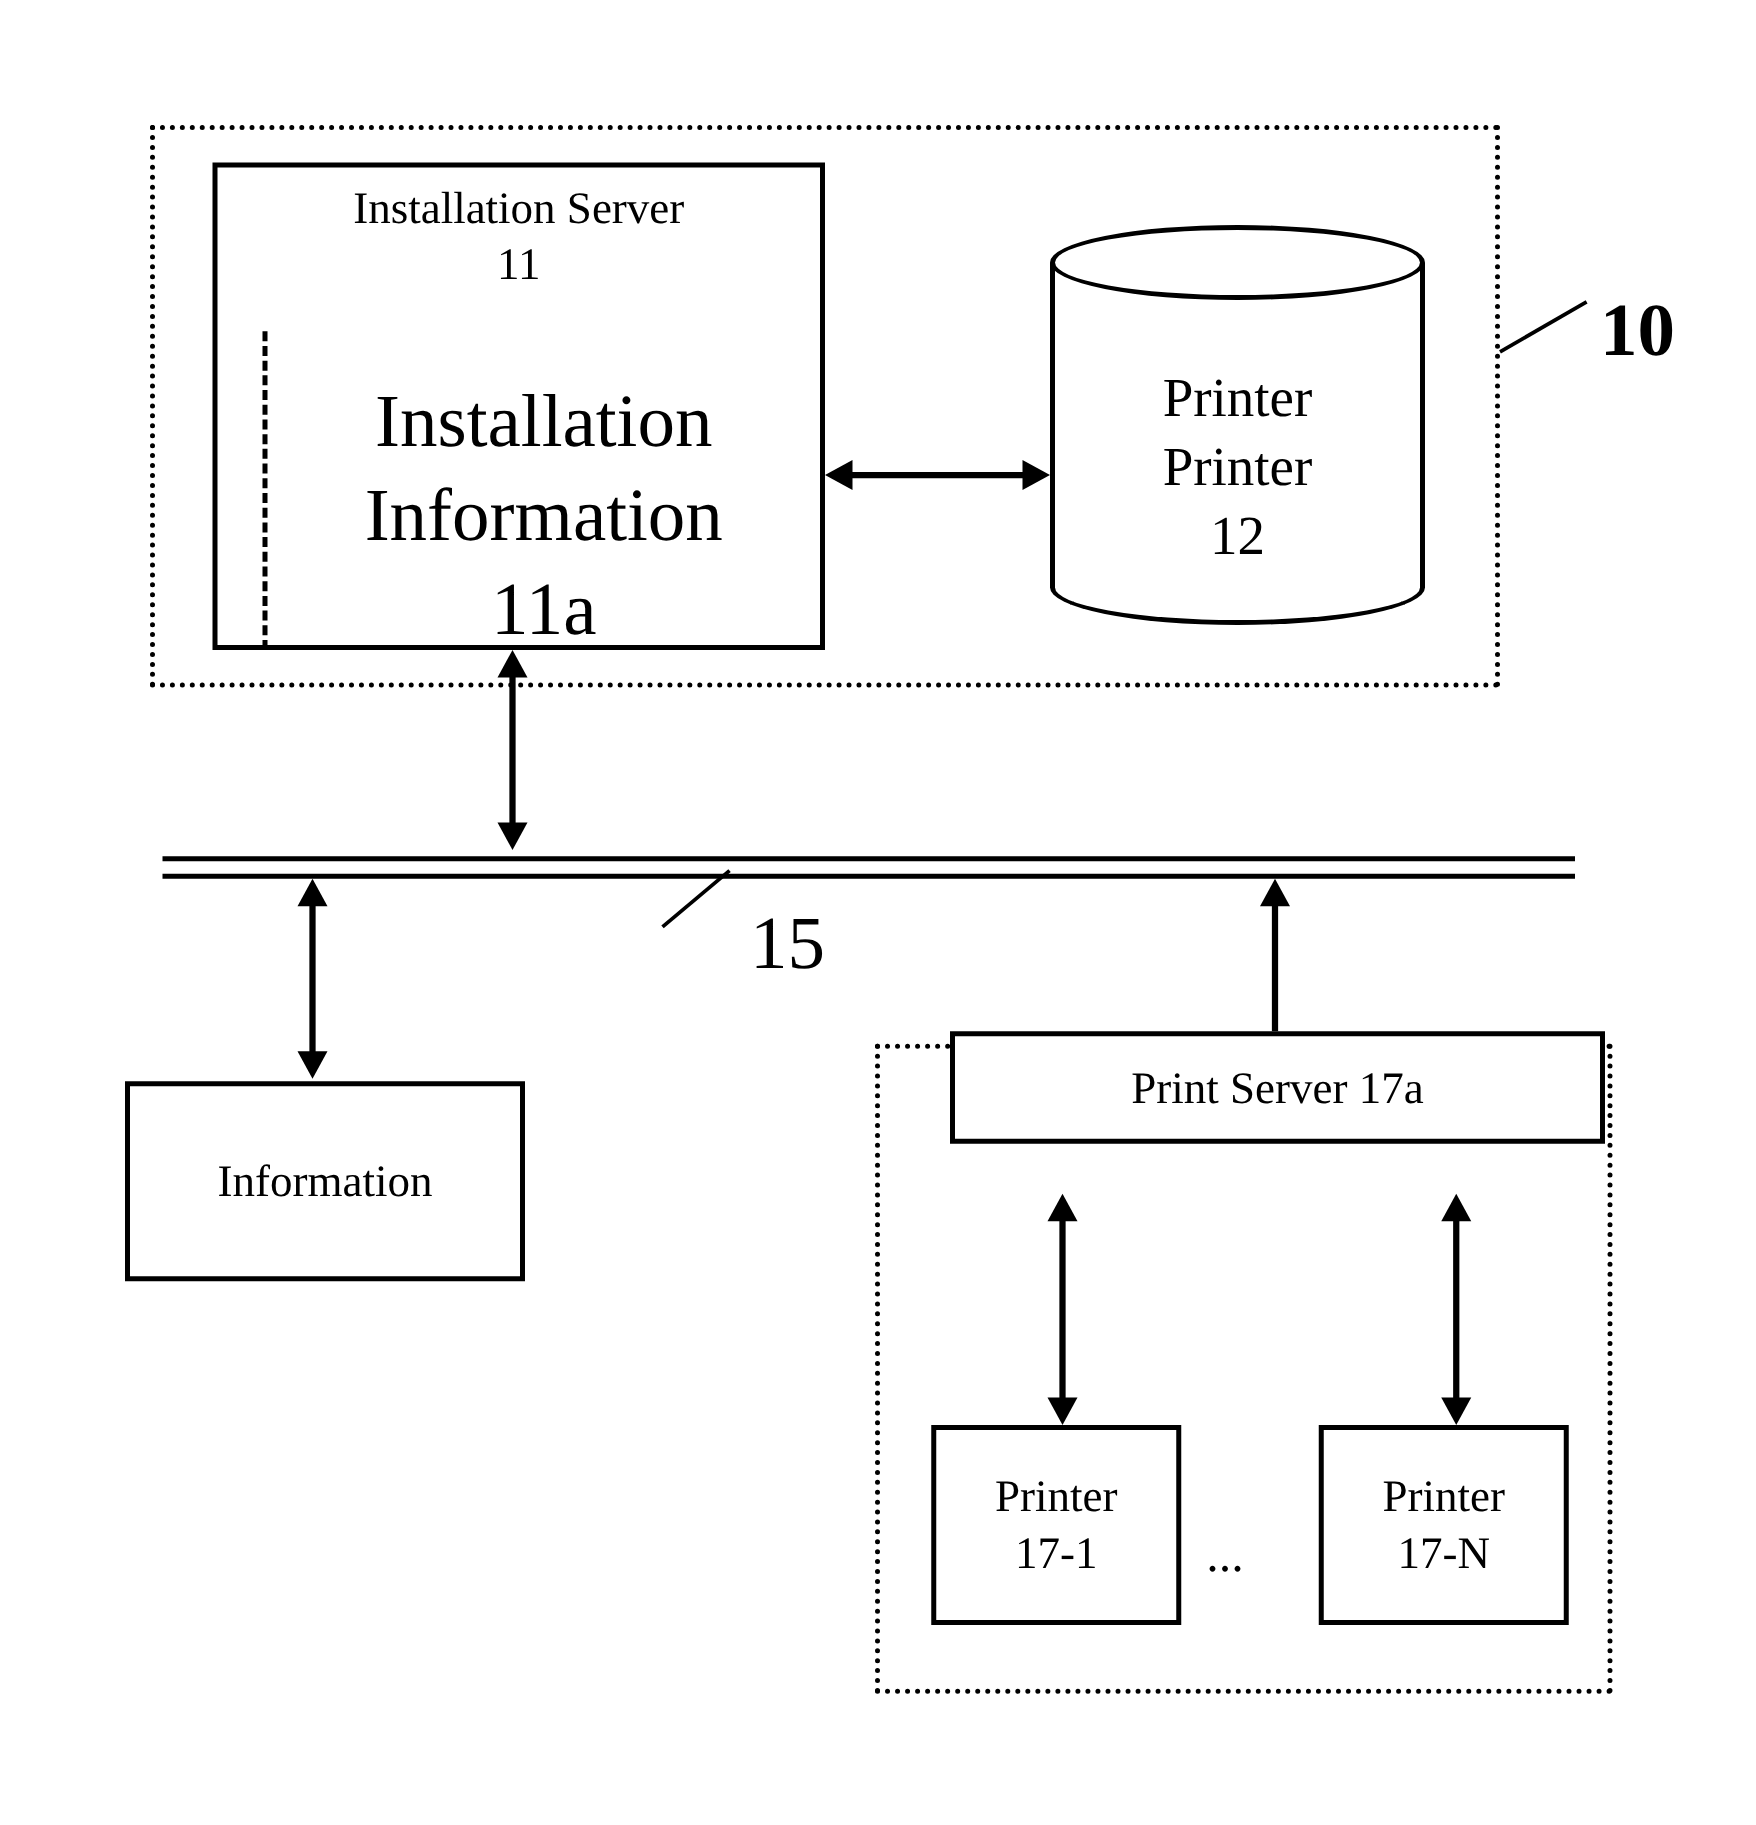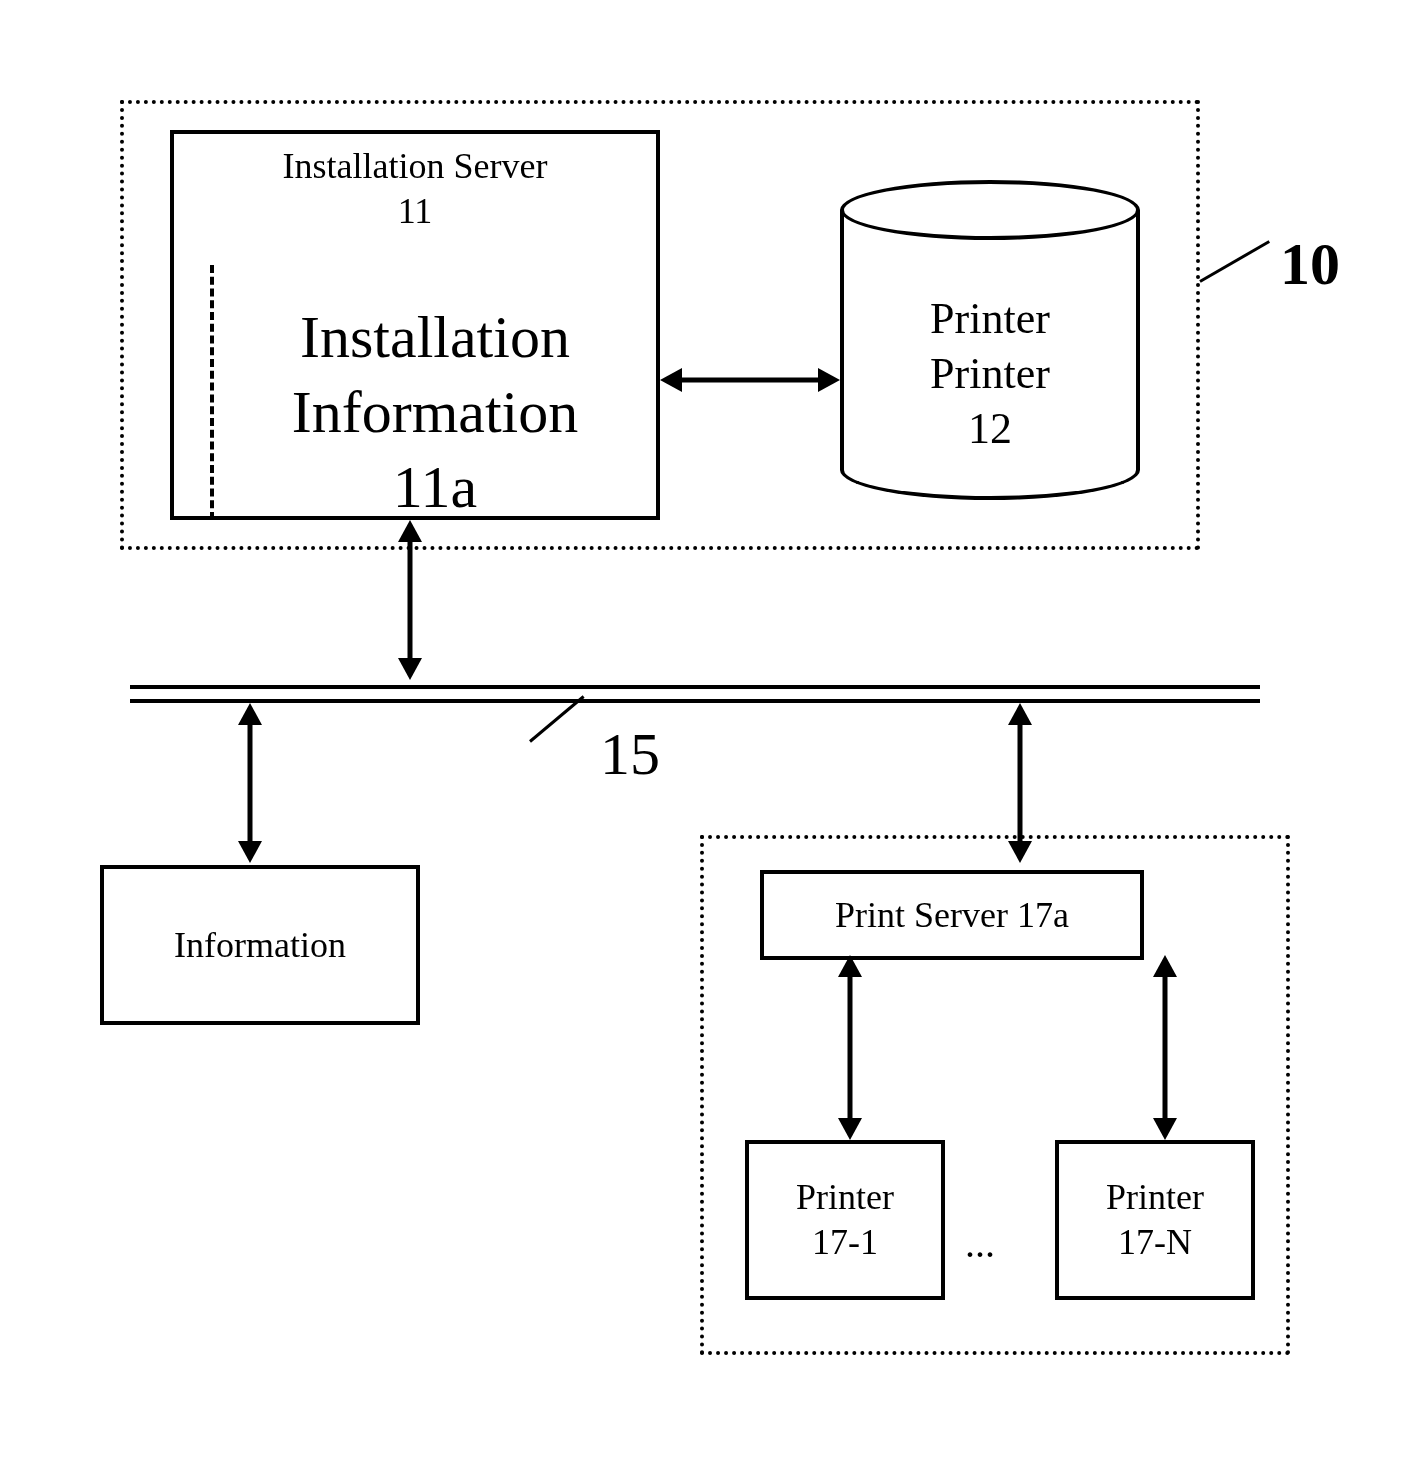--- a/index.html
+++ b/index.html
@@ -153,21 +153,21 @@
   </div>
 
   <svg class="arrow" style="left:1000px; top:703px; width:40px; height:160px;">
     <line x1="20" y1="15" x2="20" y2="145" stroke="#000" stroke-width="5"></line>
     <polygon points="20,0 8,22 32,22" fill="#000"></polygon>
     <polygon points="20,160 8,138 32,138" fill="#000"></polygon>
   </svg>
 
   <div class="dotted-box" style="left:700px; top:835px; width:590px; height:520px;"></div>
 
-  <div class="box" style="left:760px; top:870px; width:384px; height:90px;">
+  <div class="box" style="left:760px; top:825px; width:524px; height:90px;">
     <span>Print Server 17a</span>
   </div>
 
   <svg class="arrow" style="left:830px; top:955px; width:40px; height:185px;">
     <line x1="20" y1="15" x2="20" y2="170" stroke="#000" stroke-width="5"></line>
     <polygon points="20,0 8,22 32,22" fill="#000"></polygon>
     <polygon points="20,185 8,163 32,163" fill="#000"></polygon>
   </svg>
 
   <svg class="arrow" style="left:1145px; top:955px; width:40px; height:185px;">

